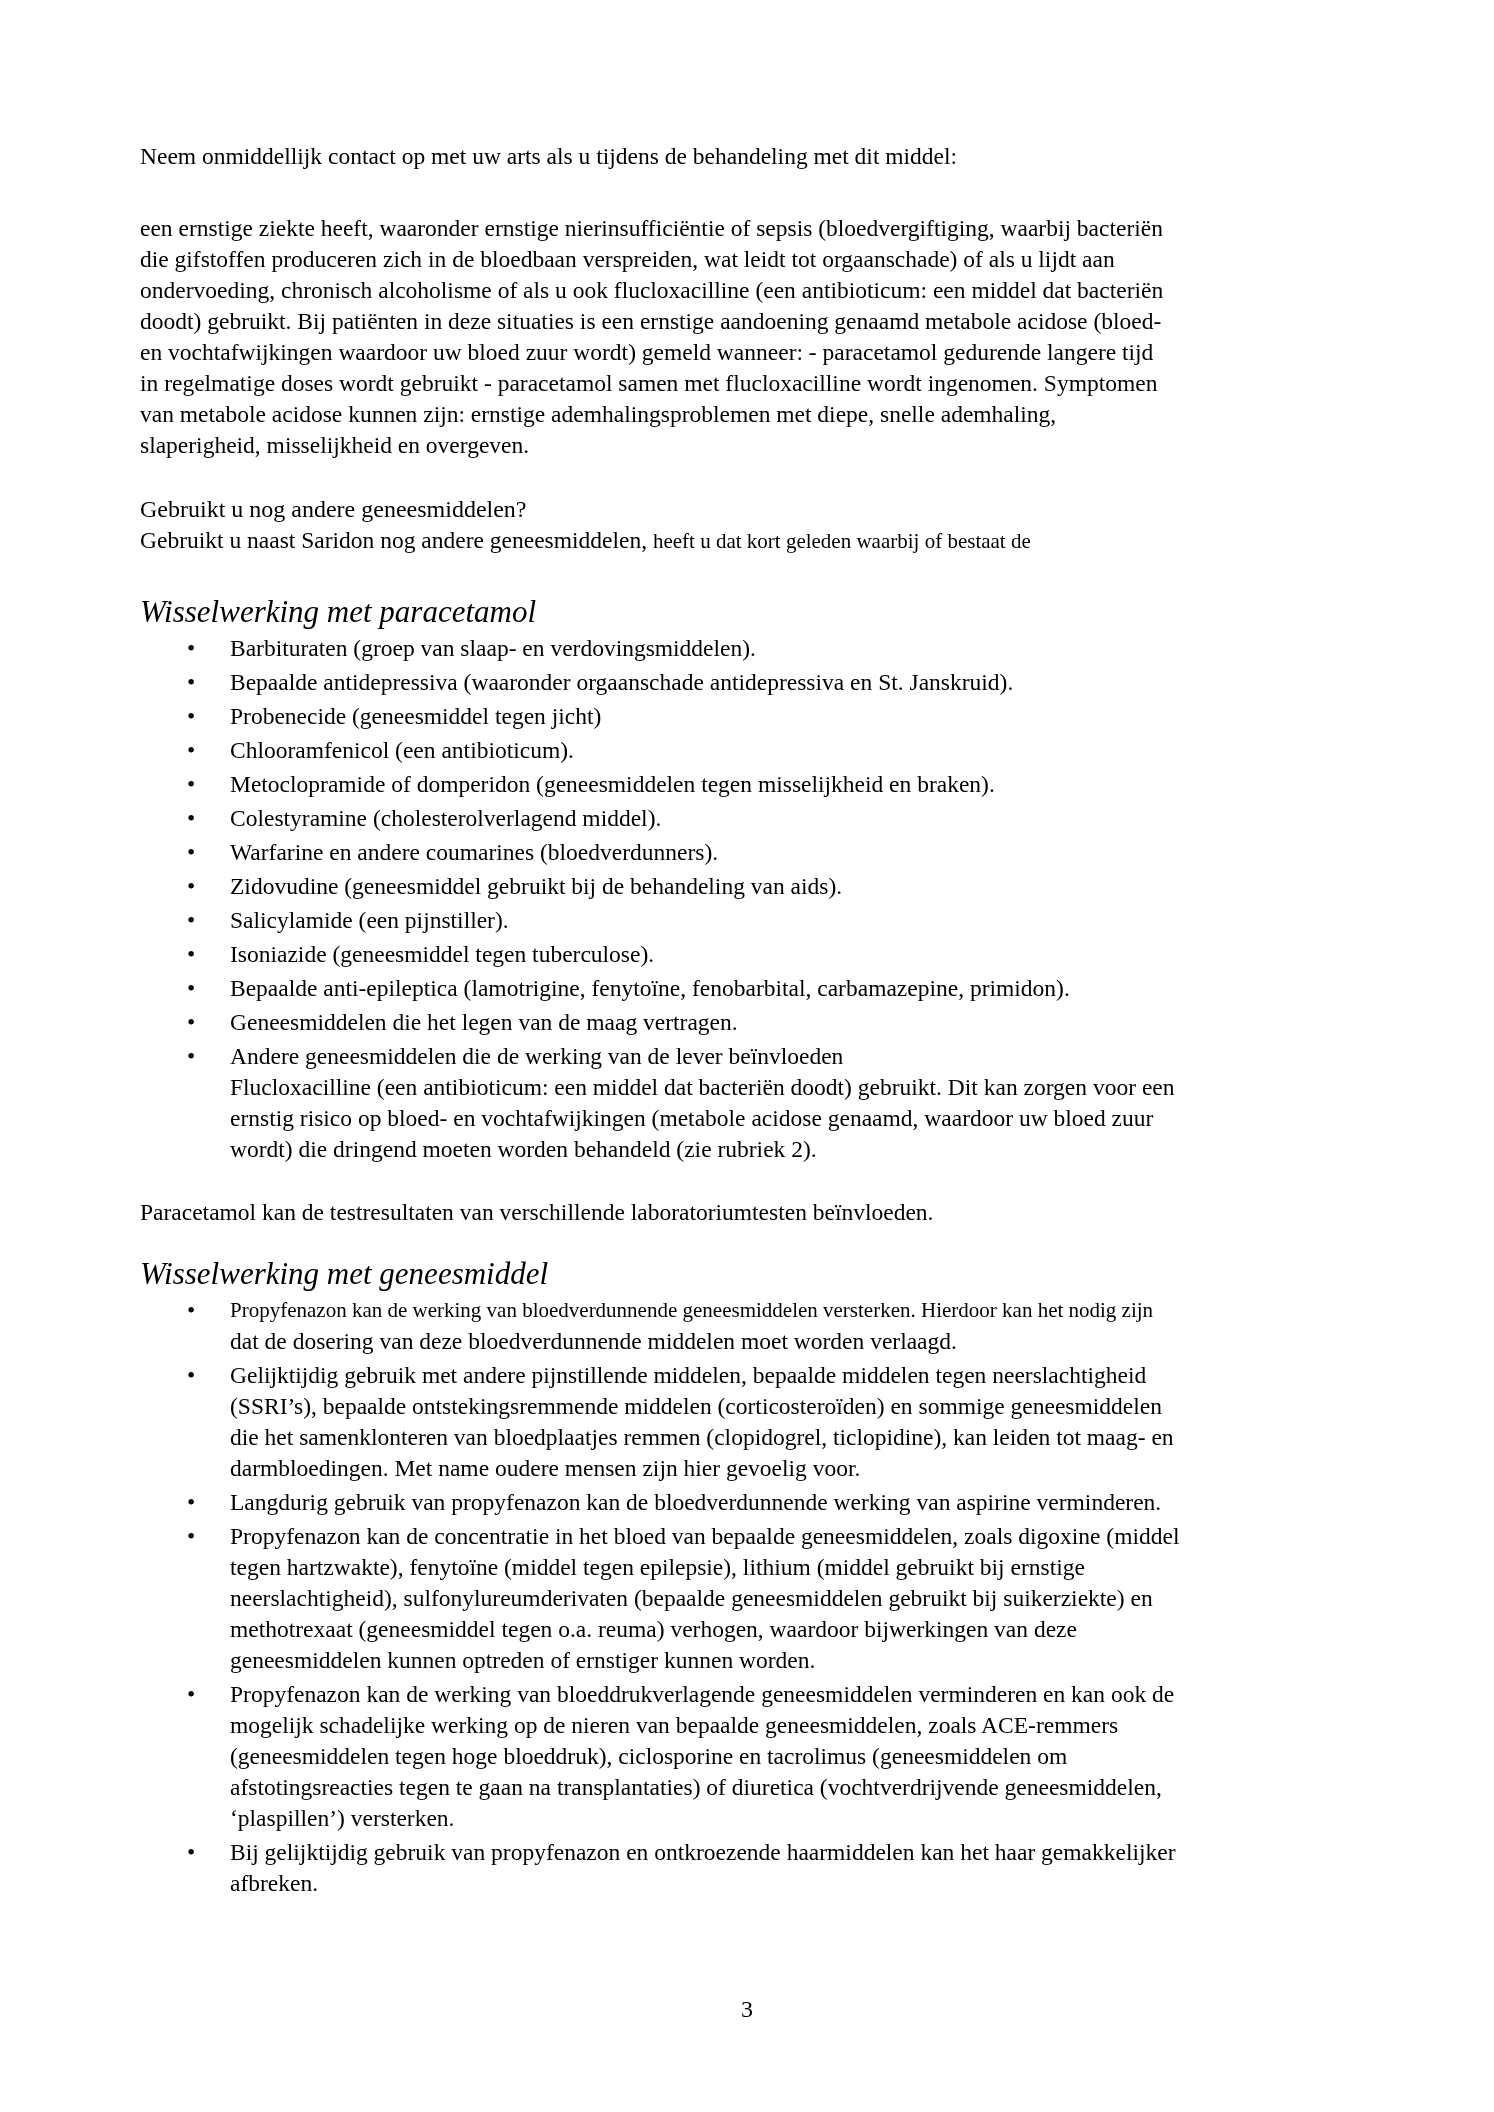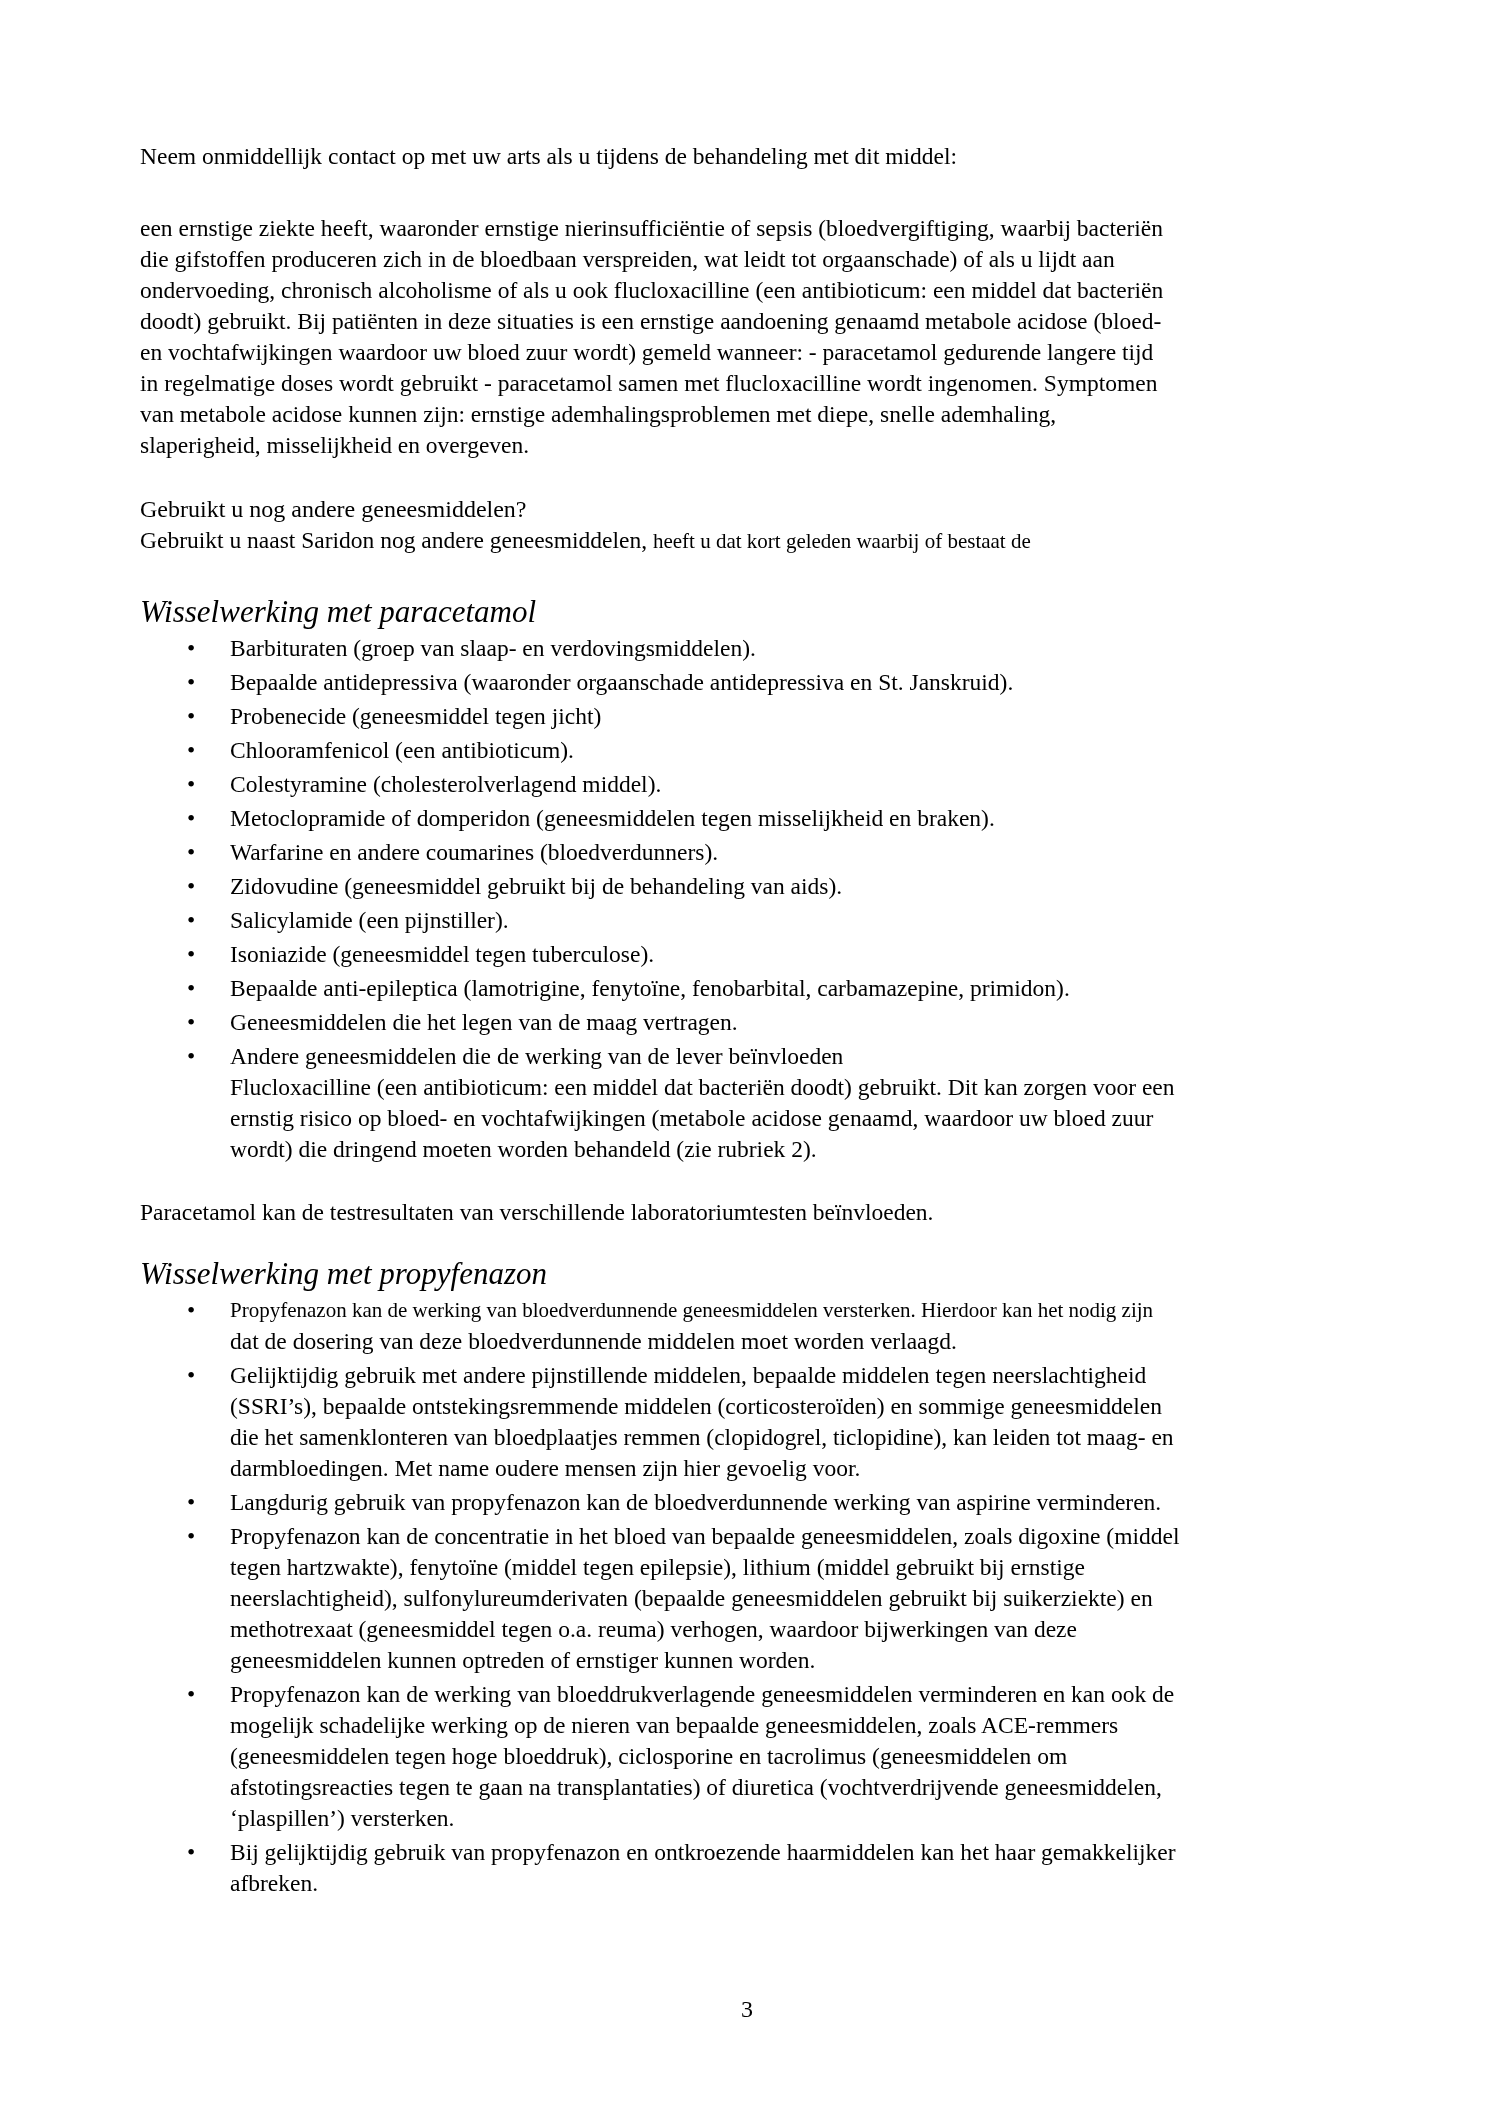--- a/index.html
+++ b/index.html
@@ -96,37 +96,37 @@
     <span class="ln"><span>Gebruikt u naast Saridon nog andere geneesmiddelen, </span><span class="small">heeft u dat kort geleden waarbij of bestaat de</span></span>
   </p>
 
   <h3 class="sub-heading paracetamol-heading">Wisselwerking met paracetamol</h3>
 
   <ul class="bullet-list">
     <li><span class="ml">Barbituraten (groep van slaap- en verdovingsmiddelen).</span></li>
     <li><span class="ml">Bepaalde antidepressiva (waaronder orgaanschade antidepressiva en St. Janskruid).</span></li>
     <li><span class="ml">Probenecide (geneesmiddel tegen jicht)</span></li>
     <li><span class="ml">Chlooramfenicol (een antibioticum).</span></li>
+    <li><span class="ml">Metoclopramide of domperidon (geneesmiddelen tegen misselijkheid en braken).</span></li>
     <li><span class="ml">Colestyramine (cholesterolverlagend middel).</span></li>
-    <li><span class="ml">Metoclopramide of domperidon (geneesmiddelen tegen misselijkheid en braken).</span></li>
     <li><span class="ml">Warfarine en andere coumarines (bloedverdunners).</span></li>
     <li><span class="ml">Zidovudine (geneesmiddel gebruikt bij de behandeling van aids).</span></li>
     <li><span class="ml">Salicylamide (een pijnstiller).</span></li>
     <li><span class="ml">Isoniazide (geneesmiddel tegen tuberculose).</span></li>
     <li><span class="ml">Bepaalde anti-epileptica (lamotrigine, fenytoïne, fenobarbital, carbamazepine, primidon).</span></li>
     <li><span class="ml">Geneesmiddelen die het legen van de maag vertragen.</span></li>
     <li><span class="ml">Andere geneesmiddelen die de werking van de lever beïnvloeden
 Flucloxacilline (een antibioticum: een middel dat bacteriën doodt) gebruikt. Dit kan zorgen voor een
 ernstig risico op bloed- en vochtafwijkingen (metabole acidose genaamd, waardoor uw bloed zuur
 wordt) die dringend moeten worden behandeld (zie rubriek 2).</span></li>
   </ul>
 
   <p class="lab-note">Paracetamol kan de testresultaten van verschillende laboratoriumtesten beïnvloeden.</p>
 
-  <h3 class="sub-heading propyfenazon-heading">Wisselwerking met propyfenazon</h3>
+  <h3 class="sub-heading propyfenazon-heading">Wisselwerking met geneesmiddel</h3>
 
   <ul class="bullet-list">
     <li>
       <span class="ln small">Propyfenazon kan de werking van bloedverdunnende geneesmiddelen versterken. Hierdoor kan het nodig zijn</span>
       <span class="ln">dat de dosering van deze bloedverdunnende middelen moet worden verlaagd.</span>
     </li>
     <li><span class="ml">Gelijktijdig gebruik met andere pijnstillende middelen, bepaalde middelen tegen neerslachtigheid
 (SSRI’s), bepaalde ontstekingsremmende middelen (corticosteroïden) en sommige geneesmiddelen
 die het samenklonteren van bloedplaatjes remmen (clopidogrel, ticlopidine), kan leiden tot maag- en
 darmbloedingen. Met name oudere mensen zijn hier gevoelig voor.</span></li>

